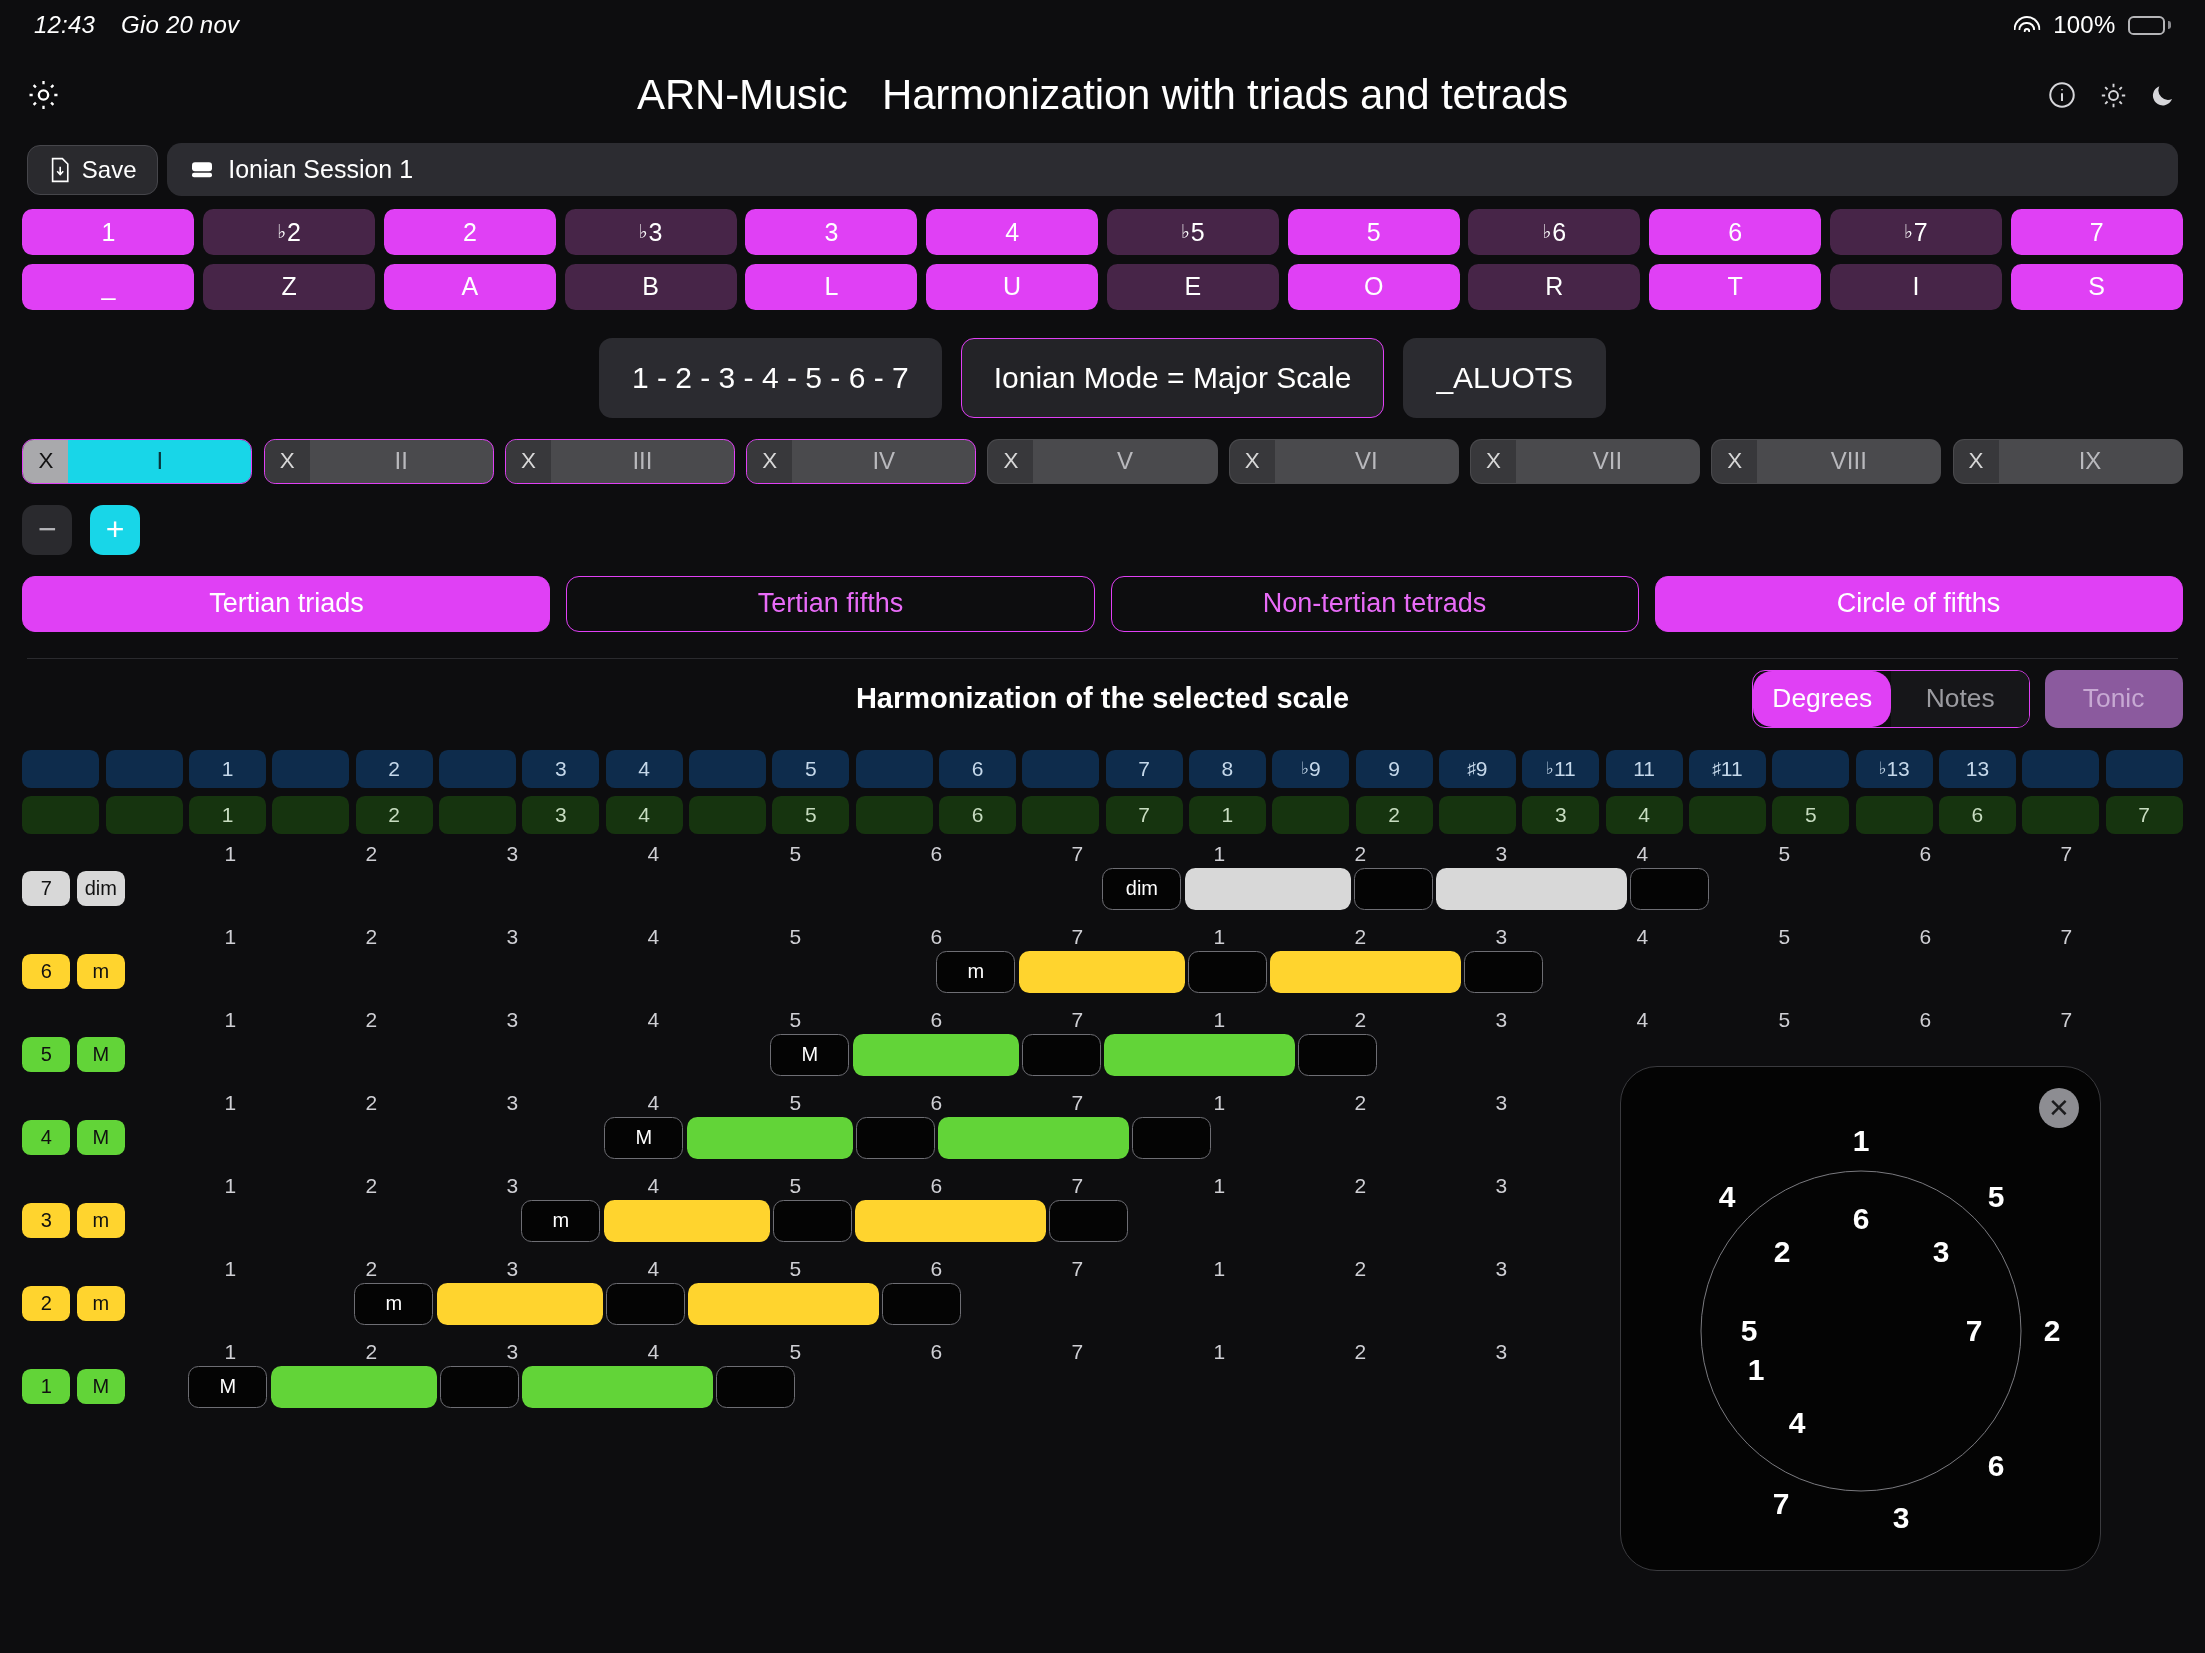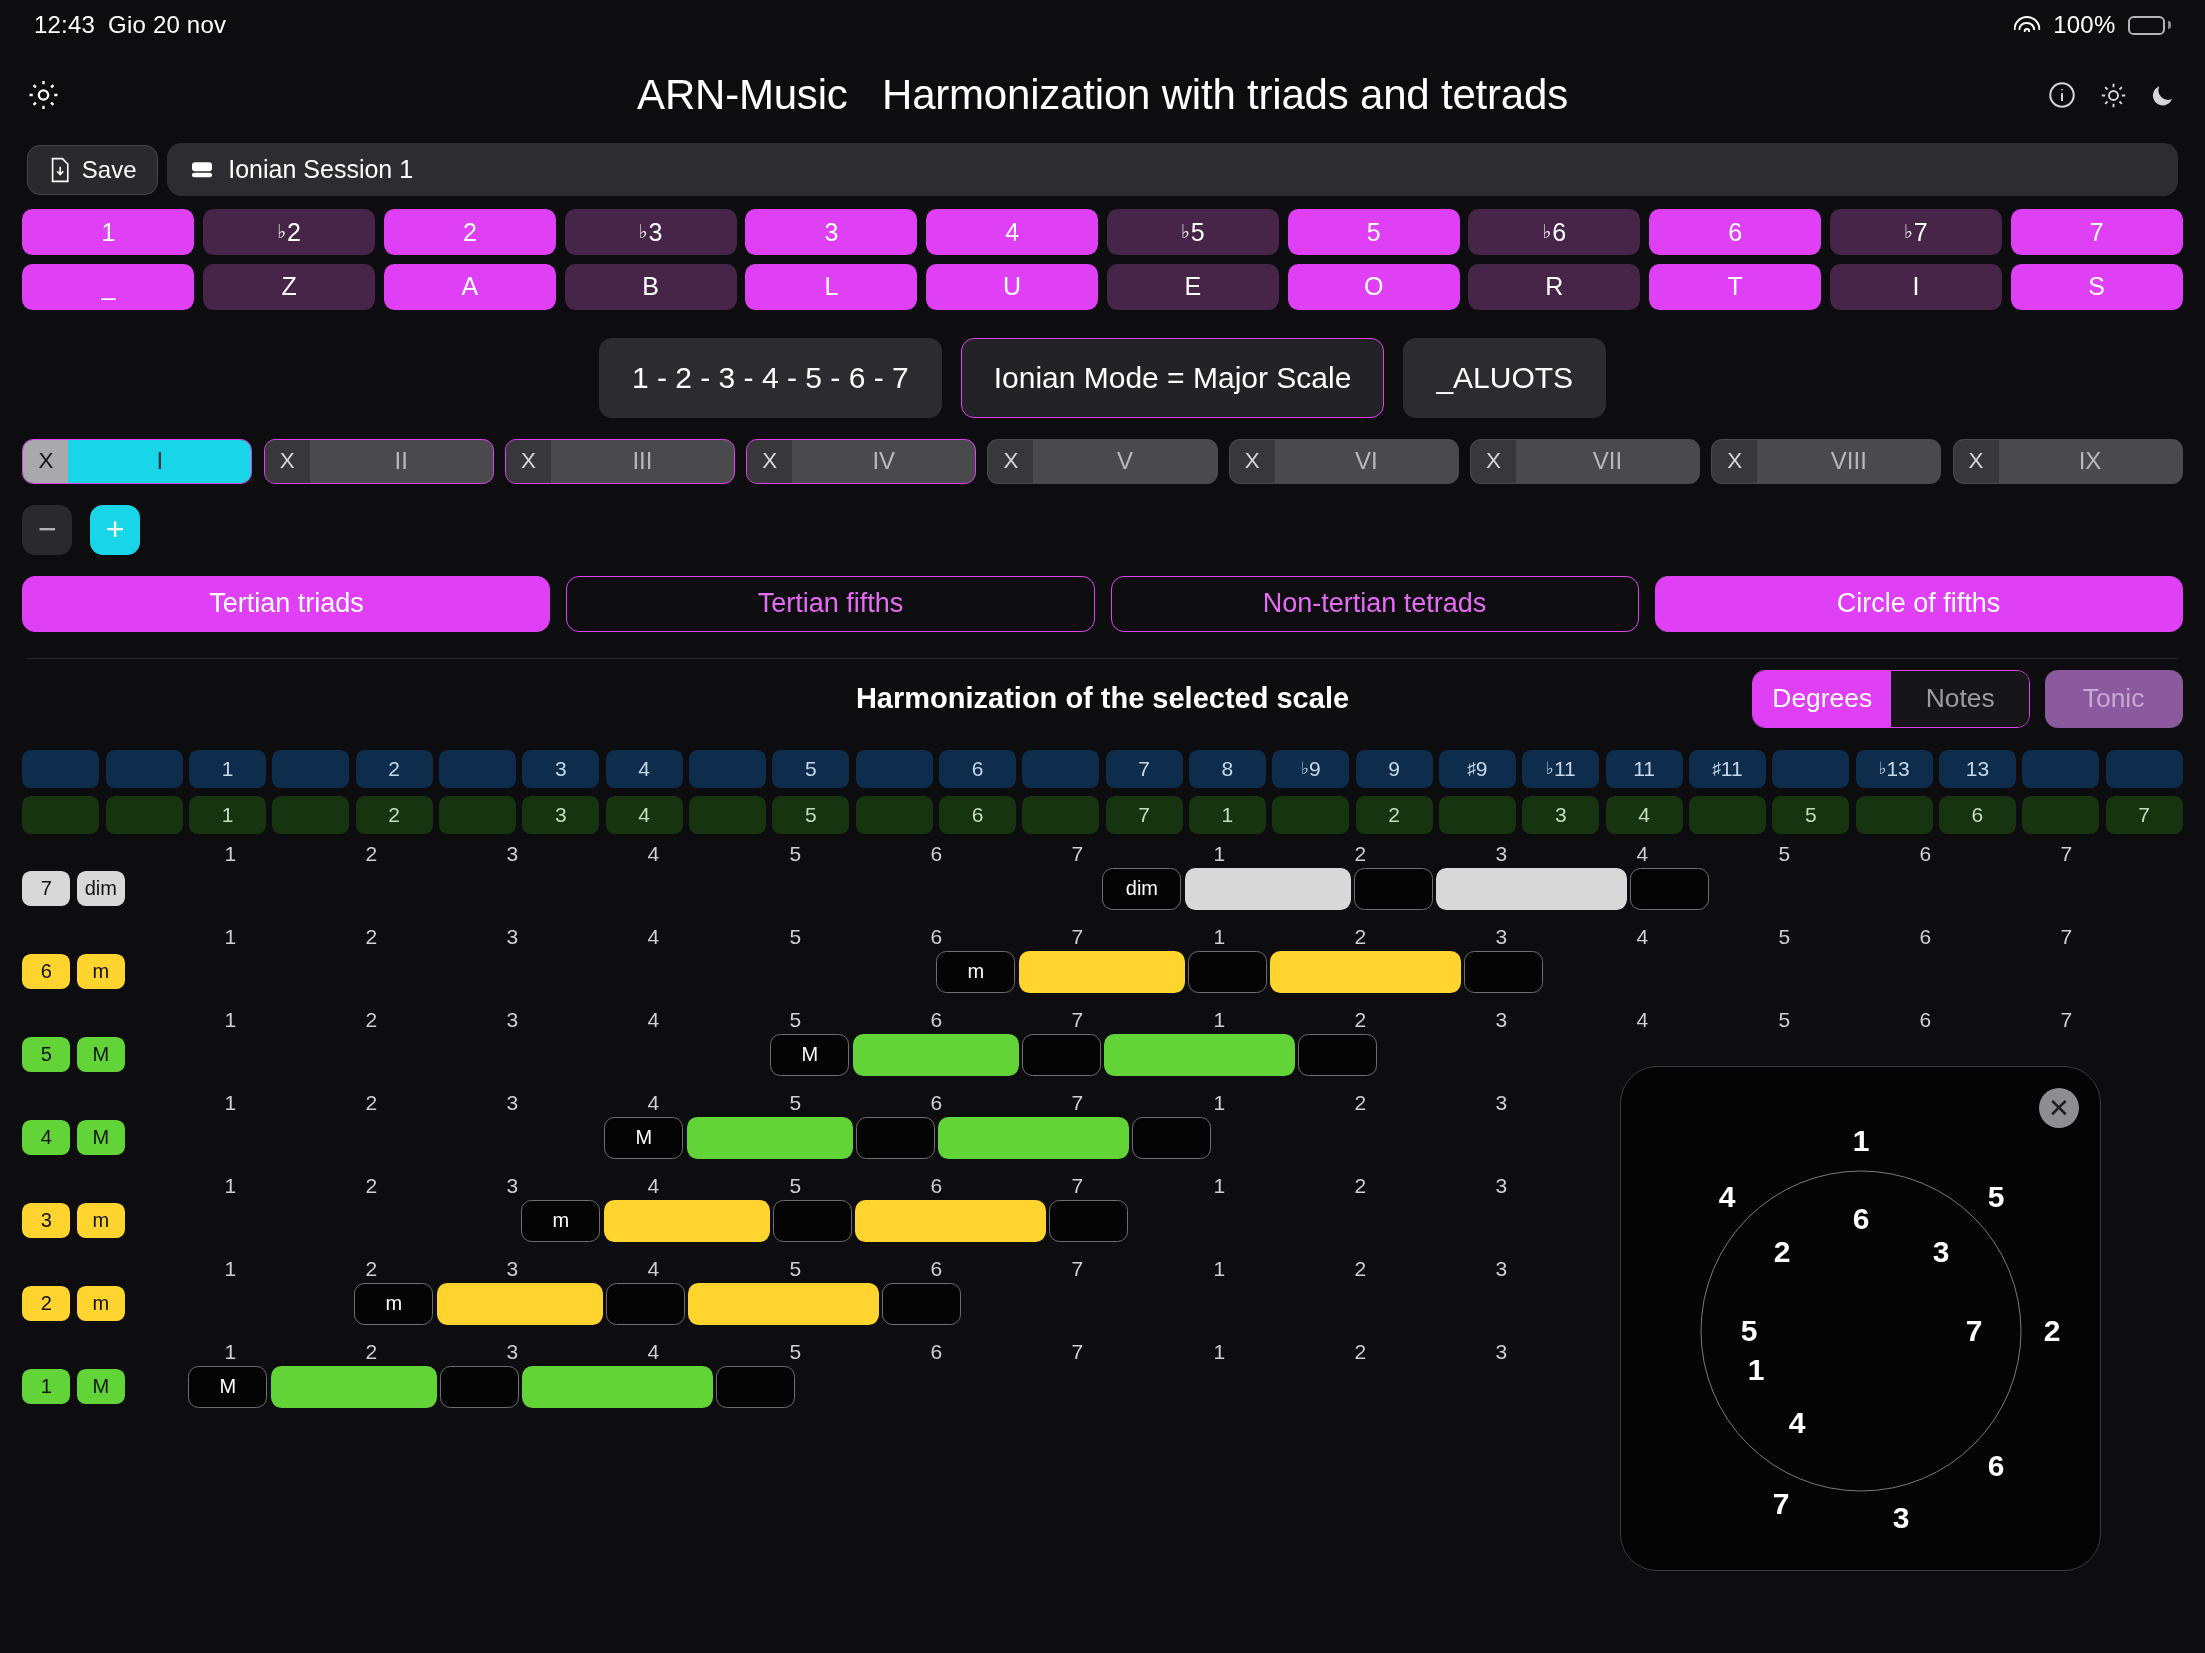--- a/index.html
+++ b/index.html
@@ -11,21 +11,21 @@
     overflow: hidden;
   }
   .app { position: relative; width: 2205px; height: 1654px; }
 
   
   .statusbar {
     height: 50px; display: flex; align-items: center;
     padding: 0 34px; justify-content: space-between;
     font-size: 24px; letter-spacing: 0.2px;
   }
-  .sb-left { display: flex; align-items: baseline; gap: 13px; }
+  .sb-left { display: flex; align-items: baseline; gap: 26px; font-style: italic; }
   .sb-right { display: flex; align-items: center; gap: 13px; }
   .wifi-icon { display:inline-block; width:27px; height:21px; position:relative; }
   .wifi-icon i { position:absolute; border:2.8px solid #fff; border-bottom:none;
     border-radius: 50% 50% 0 0 / 100% 100% 0 0; left:50%; transform:translateX(-50%); }
   .wifi-icon i:nth-child(1){ width:27px; height:13.6px; top:1.6px; }
   .wifi-icon i:nth-child(2){ width:17.6px; height:8.8px; top:7.2px; }
   .wifi-icon i:nth-child(3){ width:7.2px;  height:4px;  top:13px; border-width:2.4px; }
   .battery { display:flex; align-items:center; gap:2.4px; }
   .battery .shell { width:37px; height:19px; border:2.4px solid #b5b5b8; border-radius:5.6px; padding:2px; }
   .battery .fill { height:100%; background:#fff; border-radius:2.4px; }
@@ -94,21 +94,21 @@
   .modetab.on { background:#e040f5; color:#fff; border-color:#e040f5; }
 
   .divider { height:0.8px; background:#2a2a2e; margin: 26px 27px 0 27px; }
 
   
   .harmhead { position:relative; height:80px; display:flex; align-items:center; justify-content:center; }
   .harmtitle { font-size:29px; font-weight:bold; }
   .harmctl { position:absolute; right:22.4px; top:50%; transform:translateY(-50%); display:flex; gap:14.4px; }
   .segwrap { display:flex; border:1.6px solid #e040f5; border-radius:13px; overflow:hidden; height:58px; }
   .seg { width:138px; display:flex; align-items:center; justify-content:center; font-size:26.4px; }
-  .seg.on { background:#e040f5; color:#fff; }
+  .seg.on { background:#e040f5; color:#fff;border-radius:19px; }
   .seg.off { background:#161619; color:#9b9ba0; }
   .tonic-btn { width:138px; height:58px; border-radius:13px; background:#8b5a9e; color:#c7a9d3;
     display:flex; align-items:center; justify-content:center; font-size:26.4px; }
 
   
   .grid { padding: 11.2px 22.4px 0 22.4px; }
   .ruler { display:flex; gap:6.4px; margin-bottom:8px; }
   .ruler .cell { flex:1; height:38px; border-radius:8.8px; display:flex; align-items:center;
     justify-content:center; font-size:21px; }
   .ruler.blue .cell { background:#0e2c4c; color:#c5d8ea; }

